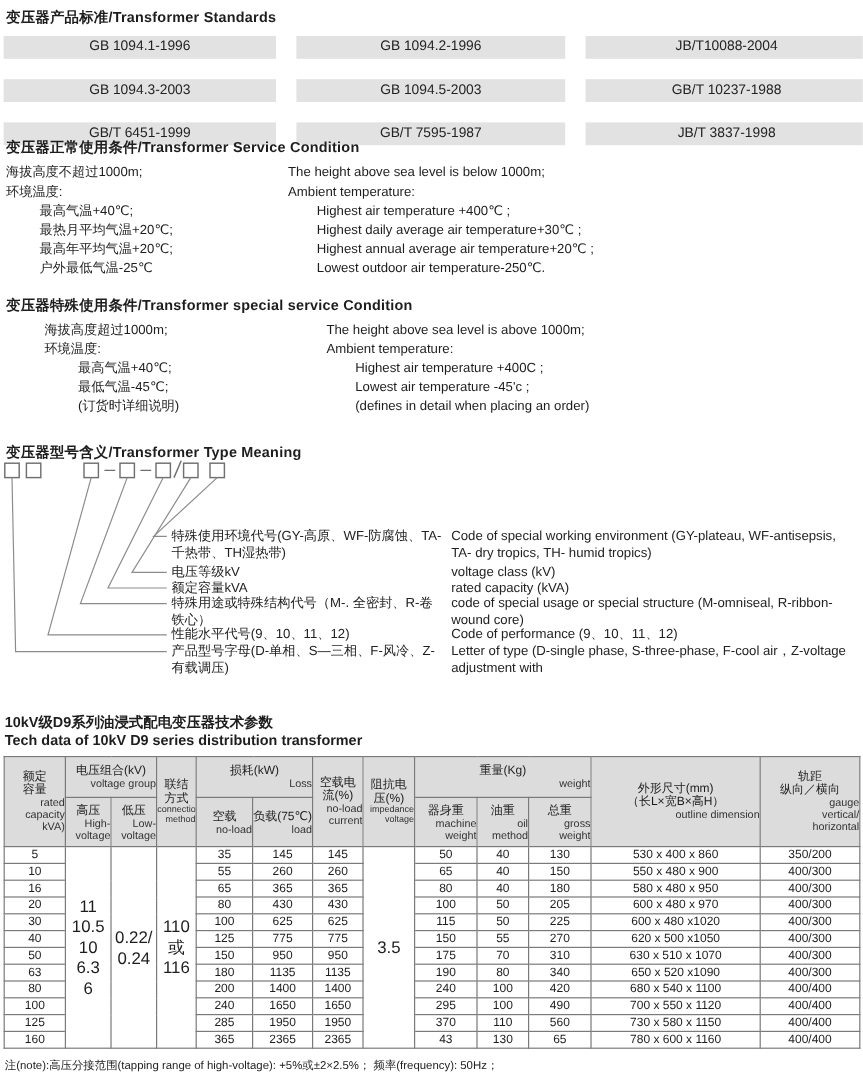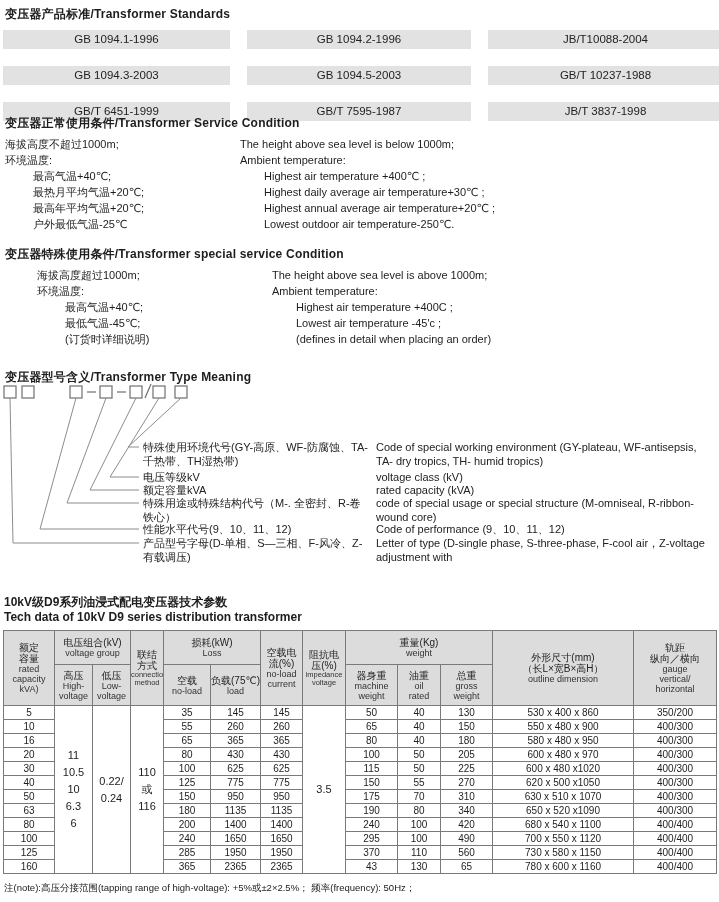--- a/index.html
+++ b/index.html
@@ -36,24 +36,24 @@
   #tech-titles { top:595px; left:4px; line-height:15px; }
   #tech-titles div { font-size:12px; font-weight:bold; }
   table#tech { top:630px; left:3px; width:713px; border-collapse:collapse;
     table-layout:fixed; position:absolute; }
   #tech th, #tech td { border:1px solid #7a7a7a; text-align:center;
     vertical-align:middle; overflow:hidden; }
   #tech thead th { background:#dcdcdc; font-weight:normal; padding:1px 0; }
   #tech thead tr:first-child th { height:34px; }
   #tech thead tr:last-child th { height:41px; }
   #tech .hz { display:block; white-space:pre-line; font-size:10px; line-height:11px; }
-  #tech .he { display:block; white-space:pre-line; font-size:9px; line-height:10px; color:#333; }
+  #tech .he { display:block; white-space:pre-line; font-size:9px; line-height:10px; color:#333;text-align:right; }
   #tech .he.tiny { font-size:7.5px; line-height:8.5px; }
   #tech tbody td { font-size:10px; height:14px; line-height:13px; padding:0; background:#fff; }
-  #tech td.merged { white-space:pre-line; line-height:17px; font-size:11px;margin-top:20px; }
+  #tech td.merged { white-space:pre-line; line-height:17px; font-size:14px;margin-top:20px; }
 
   #note { top:882px; left:4px; font-size:9.5px; color:#222; }
 </style>
 </head>
 <body>
 
 <div class="abs sec-title" style="top:6px;left:5px;">变压器产品标准/Transformer Standards</div>
 <div class="abs" id="std-grid">
   <div class="cell">GB 1094.1-1996</div>
   <div class="cell">GB 1094.2-1996</div>
@@ -251,21 +251,21 @@
           <span class="he">load</span>
         </th>
       <th>
           <span class="hz">器身重</span>
           <span class="he">machine
 weight</span>
         </th>
       <th>
           <span class="hz">油重</span>
           <span class="he">oil
-rated</span>
+method</span>
         </th>
       <th>
           <span class="hz">总重</span>
           <span class="he">gross
 weight</span>
         </th>
     </tr>
   </thead>
   <tbody id="tech-tbody">
       <tr>

